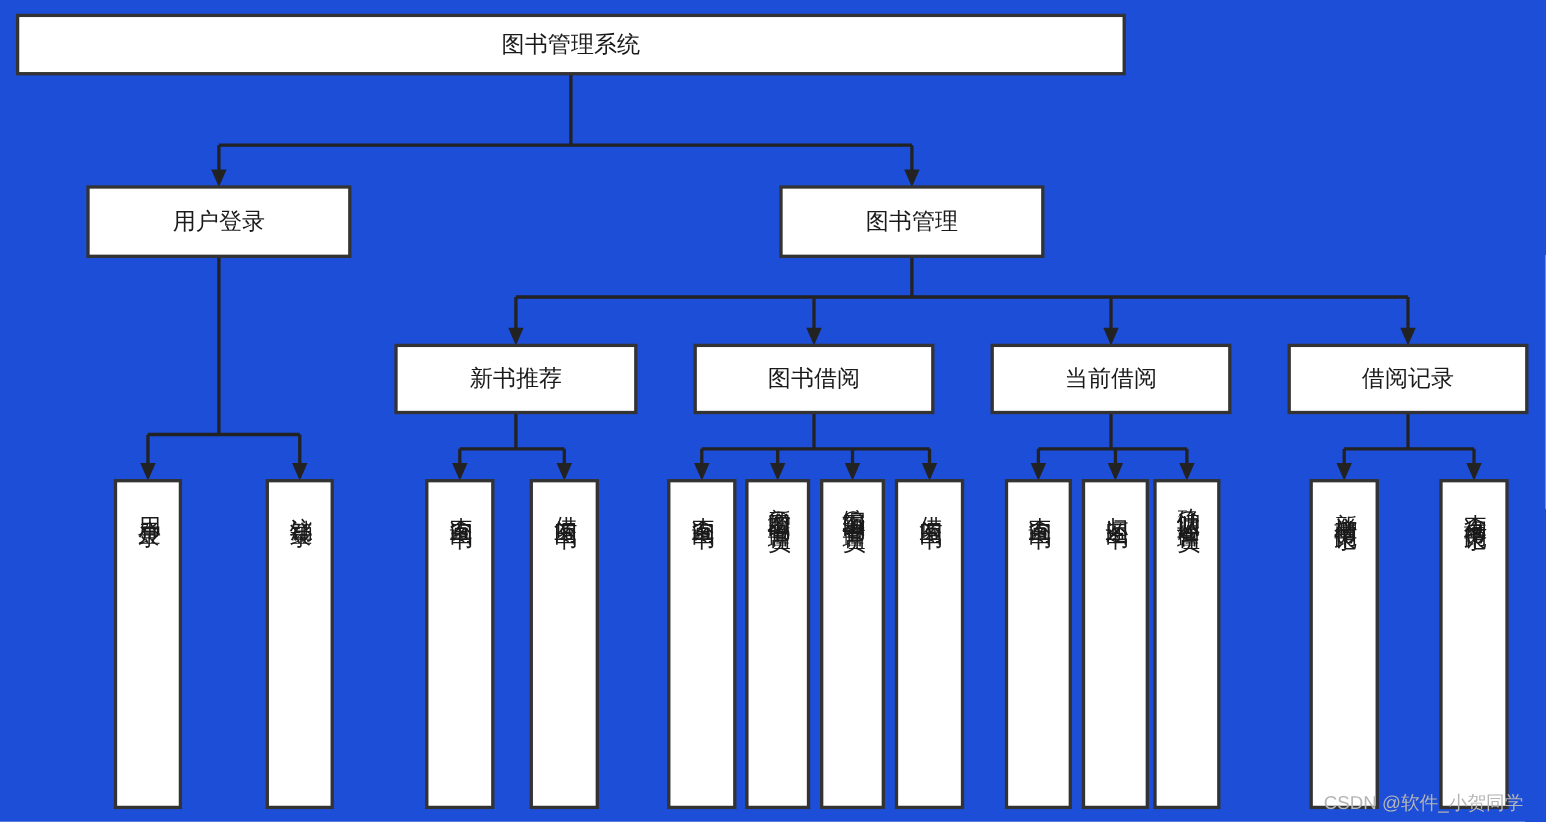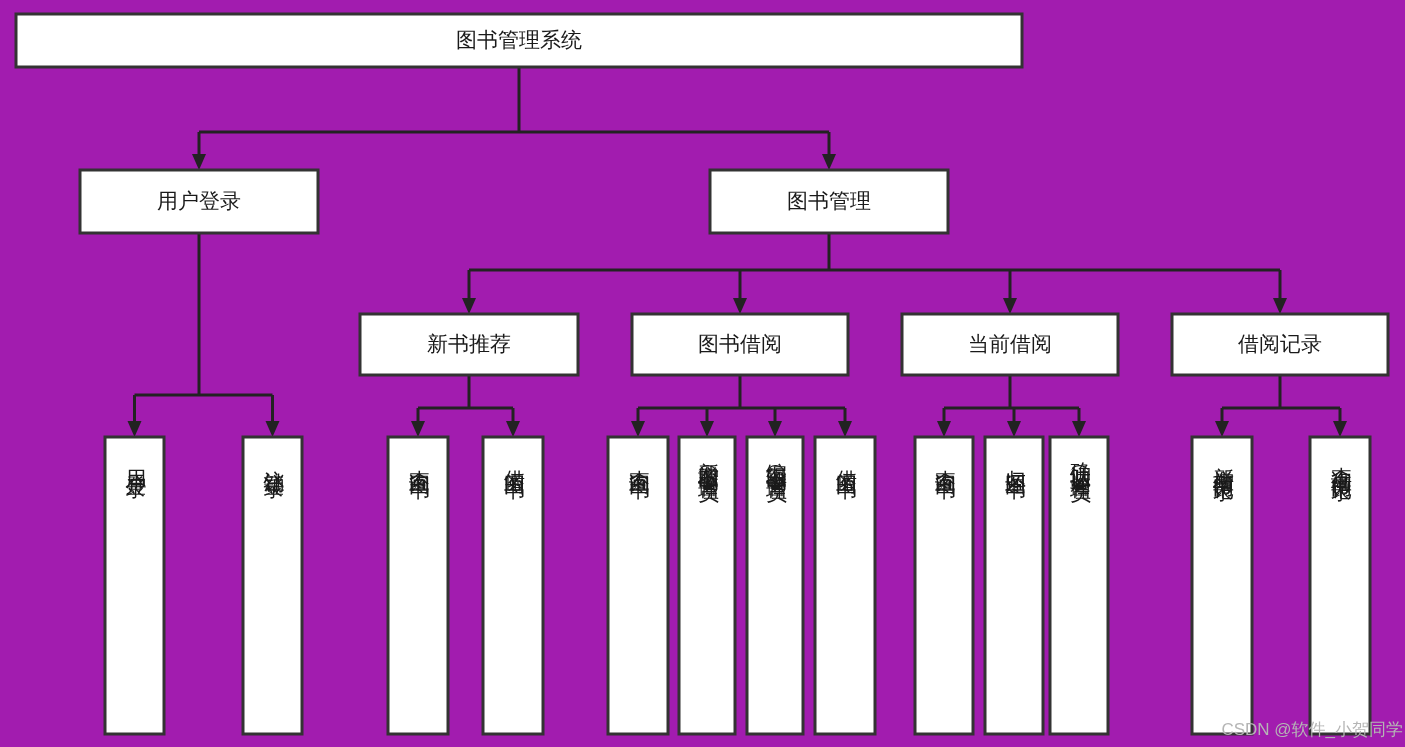--- a/index.html
+++ b/index.html
@@ -10,21 +10,21 @@
   body {
     width: 1405px;
     height: 747px;
     font-family: "Liberation Sans", "DejaVu Sans", sans-serif;
     overflow: hidden;
   }
   #diagram-root {
     position: relative;
     width: 1405px;
     height: 747px;
-    background: #a21caf;
+    background: #1d4ed8;
   }
   svg#flow {
     position: absolute;
     left: 0;
     top: 0;
     width: 1405px;
     height: 747px;
   }
   .node-rect {
     fill: #ffffff;
@@ -51,21 +51,21 @@
   .edge {
     stroke: #222222;
     stroke-width: 3;
     fill: none;
   }
   .arrow-head {
     fill: #222222;
   }
   .watermark {
     position: absolute;
-    right: 2px;
+    right: 20px;
     bottom: 6px;
     font-family: "Liberation Sans", "DejaVu Sans", sans-serif;
     font-size: 17px;
     color: #b5b5b5;
     white-space: nowrap;
     user-select: none;
   }
 </style>
 </head>
 <body>

